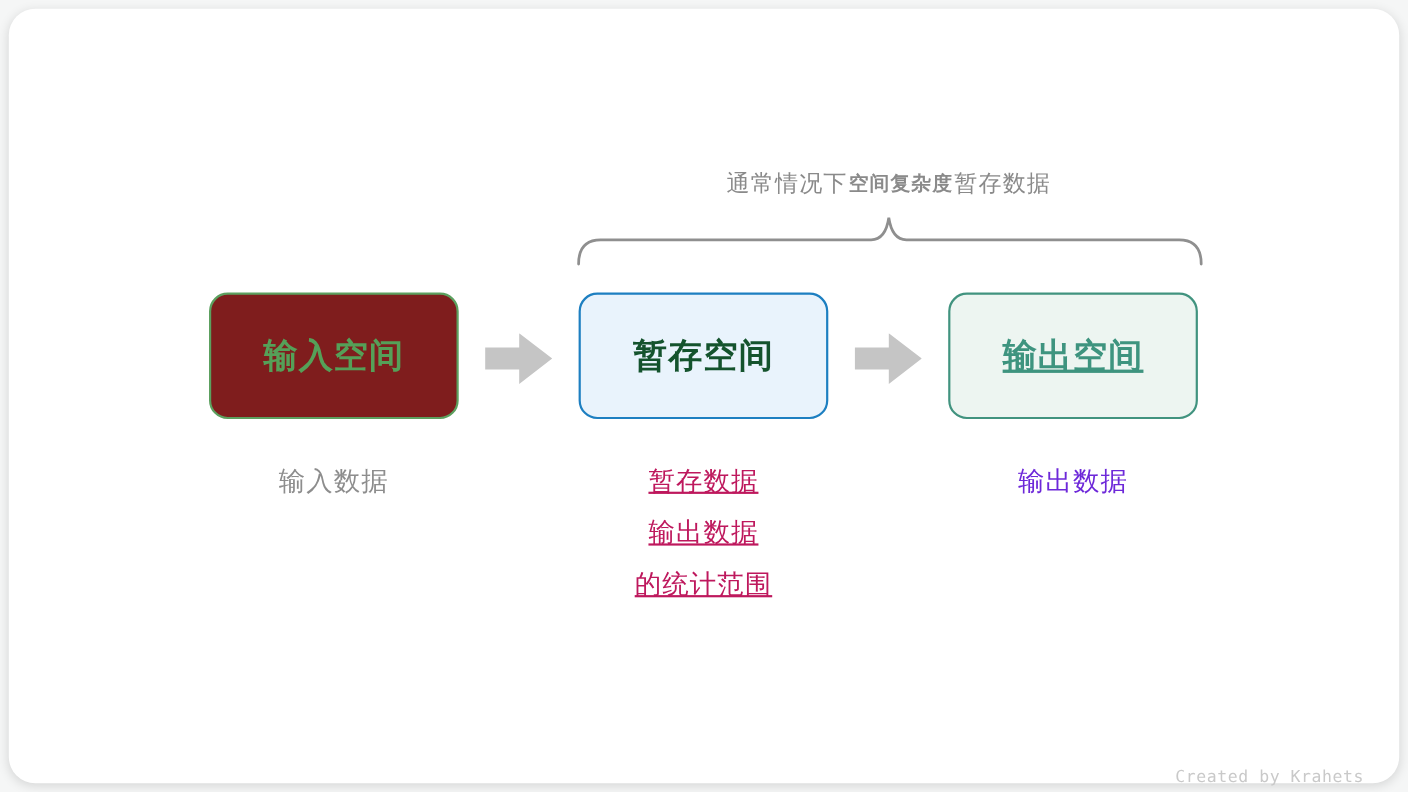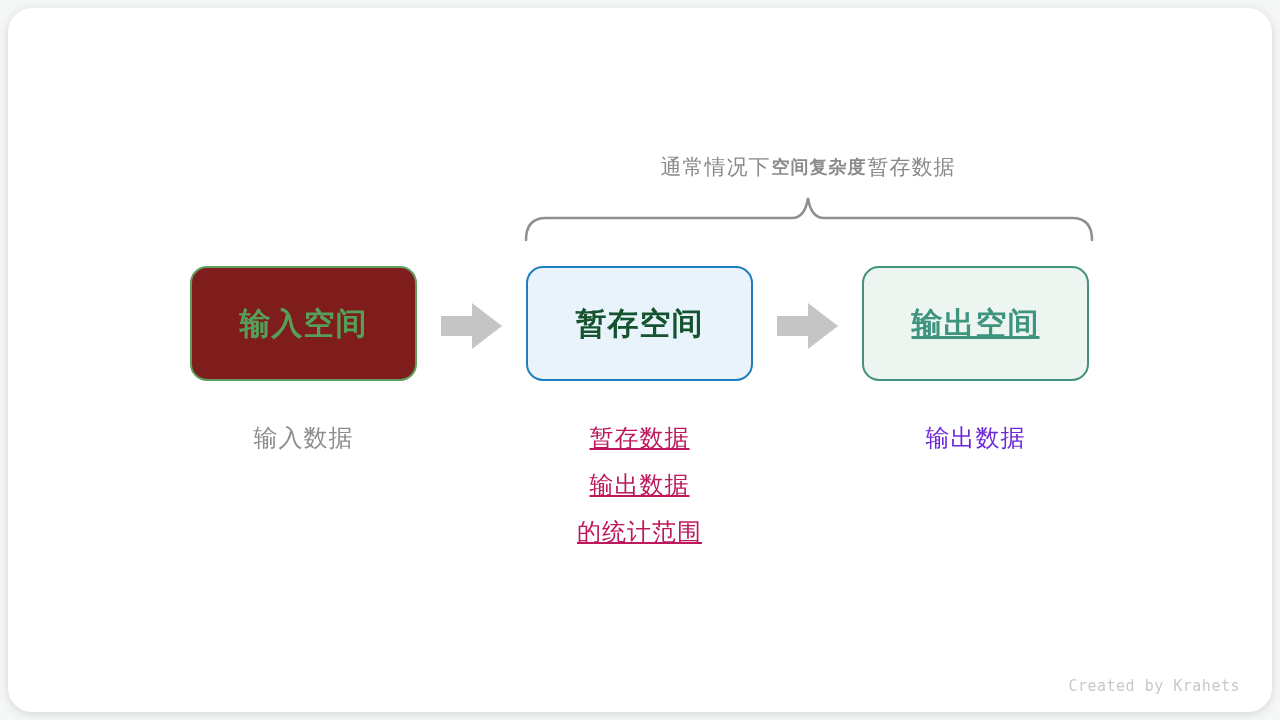--- a/index.html
+++ b/index.html
@@ -144,14 +144,14 @@
   <div class="notes notes-2" style="color: #be185d; text-decoration: underline;">
     <div class="note-line">暂存数据</div>
     <div class="note-line">输出数据</div>
     <div class="note-line">的统计范围</div>
   </div>
 
   <div class="notes notes-3" style="color: #6d28d9;">
     <div class="note-line">输出数据</div>
   </div>
 
-  <div class="credit" style="color: rgb(201, 201, 201);">Created by Krahets</div>
+  <div class="credit" style="color: rgb(201, 201, 201); margin-top: 20px;">Created by Krahets</div>
 </div>
 
 </body></html>

